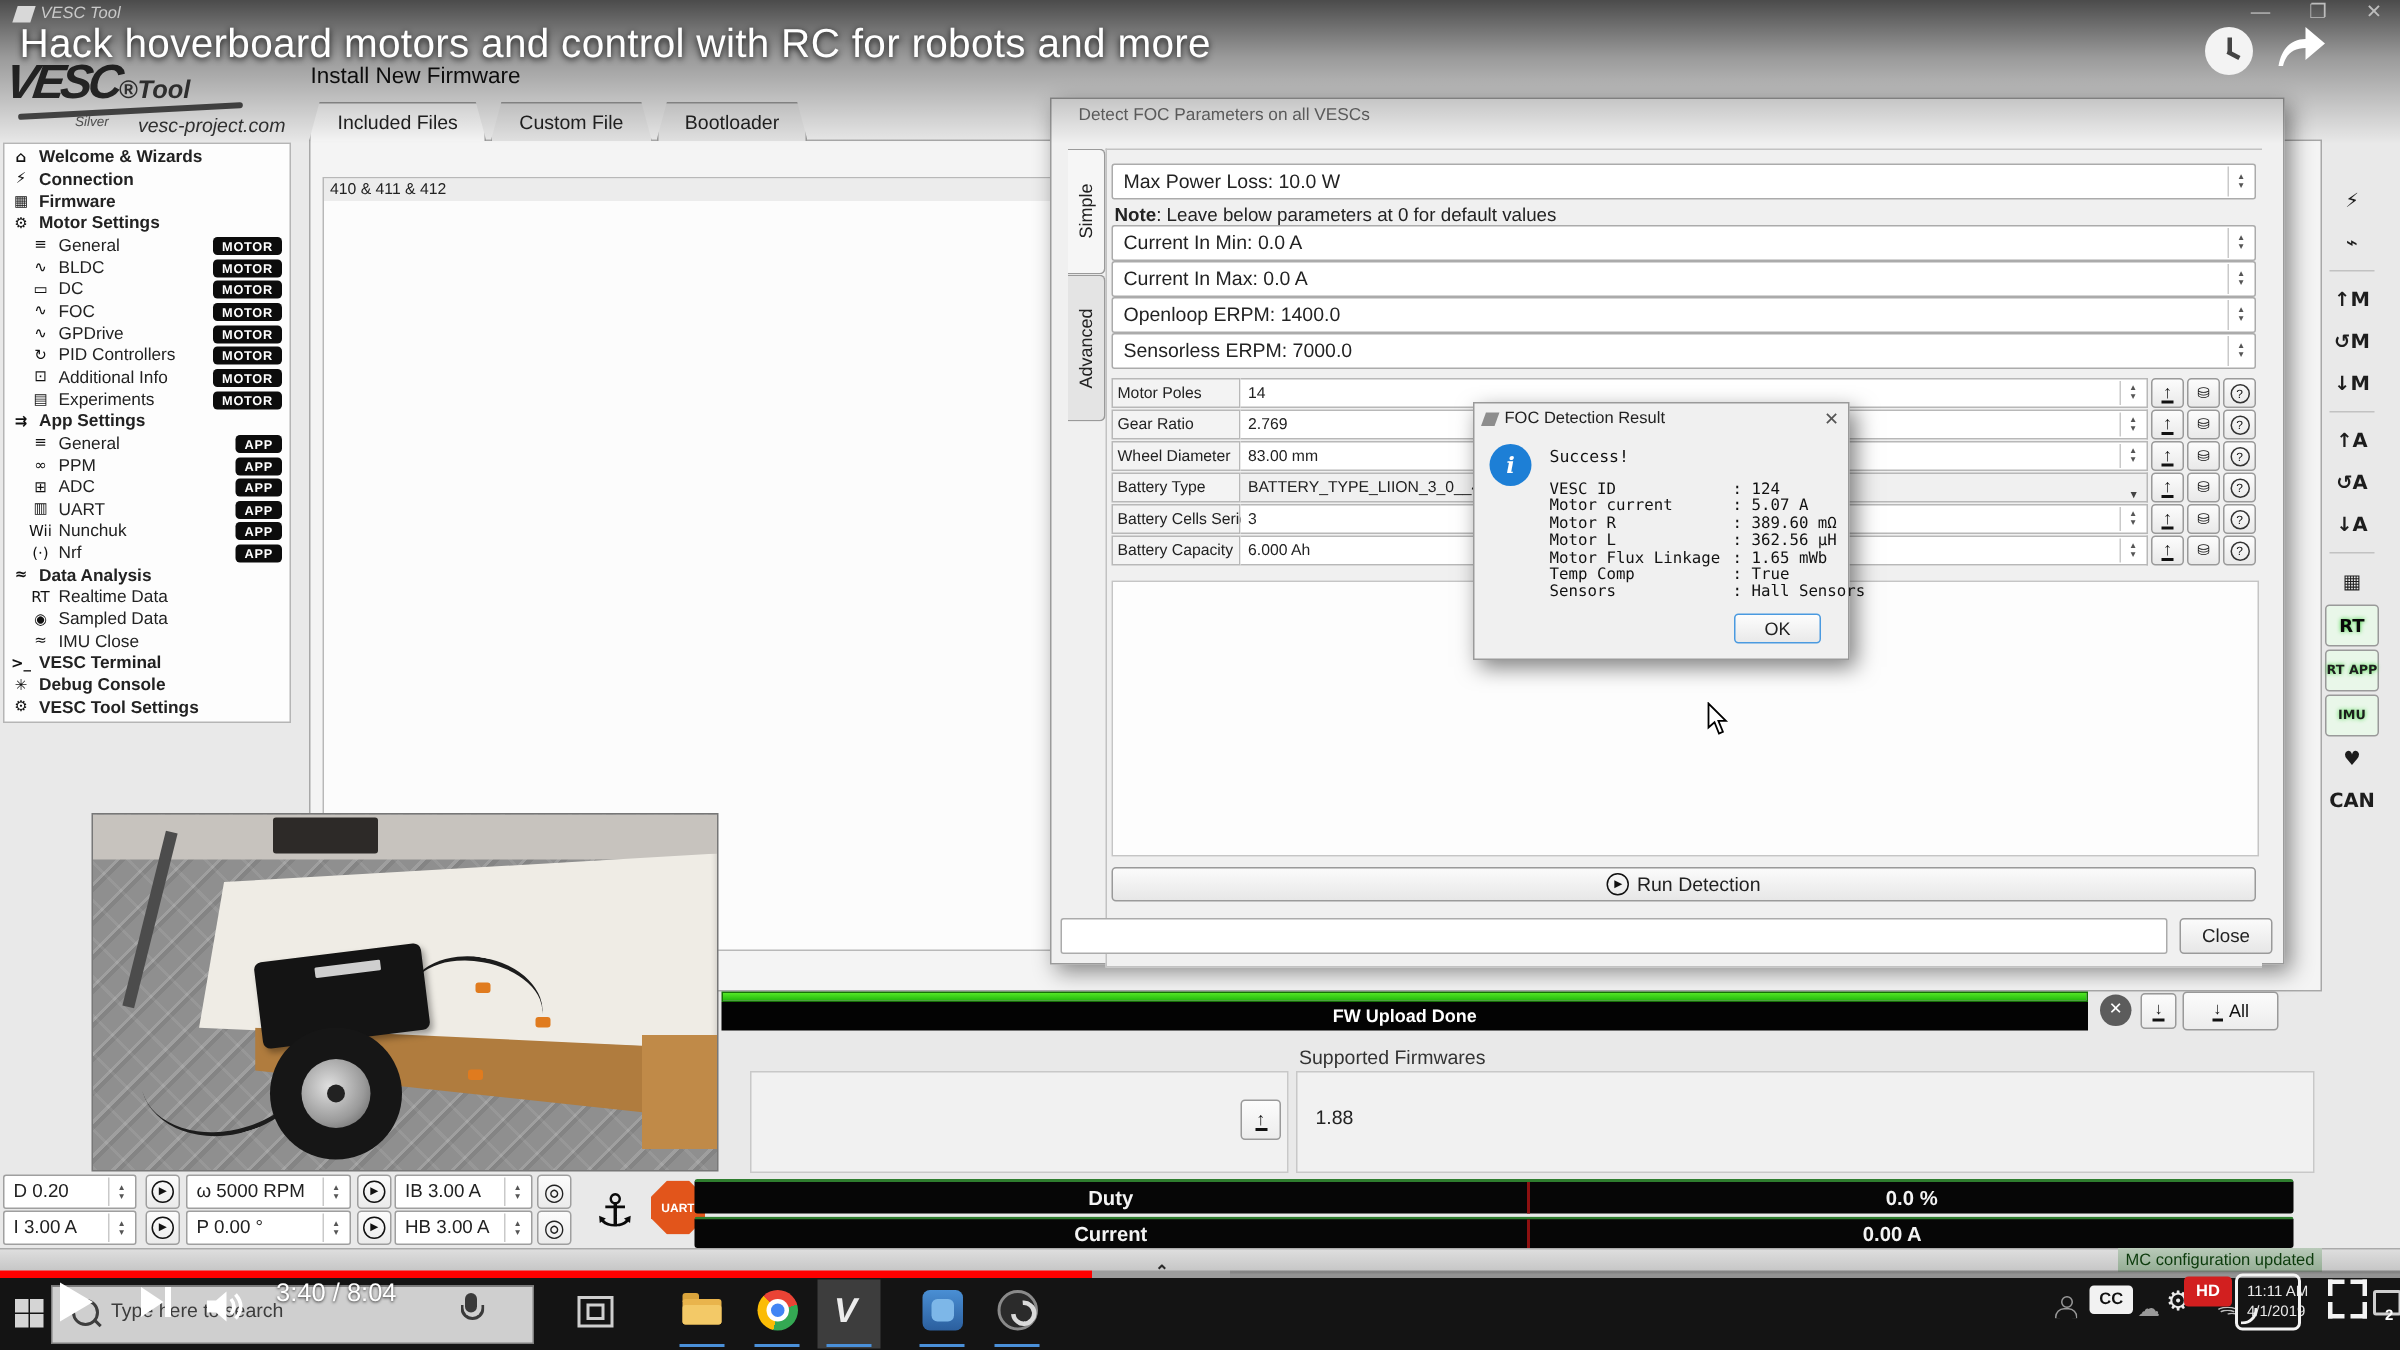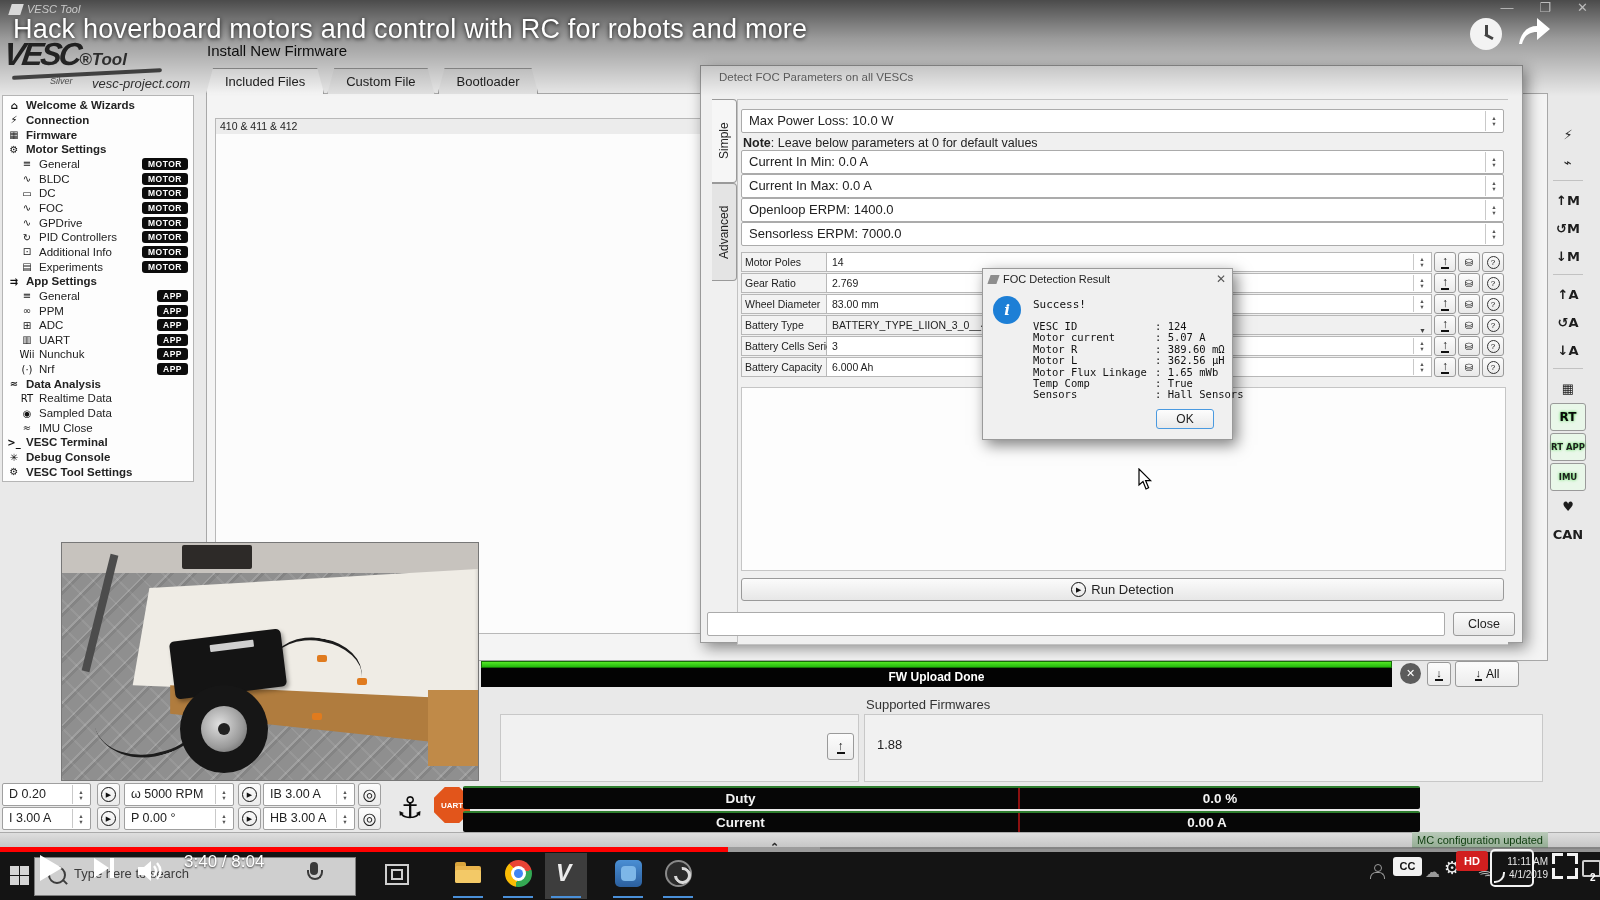--- a/index.html
+++ b/index.html
@@ -130,21 +130,21 @@
   .sbox{position:absolute;height:23px;background:#fff;border:1px solid #9f9f9f;border-radius:2px;
     box-sizing:border-box;font-size:12.5px;line-height:21px;padding-left:6px;z-index:5;}
   .cbtn{position:absolute;width:23px;height:23px;background:linear-gradient(#fcfcfc,#ebebeb);
     border:1px solid #9f9f9f;border-radius:3px;display:flex;align-items:center;justify-content:center;z-index:5;box-sizing:border-box;}
   .anchor{left:388px;top:783px;width:44px;height:48px;font-size:30px;color:#0a0a0a;z-index:5;
     display:flex;align-items:center;justify-content:center;font-family:"DejaVu Sans",sans-serif;}
   .stop{left:434px;top:787px;width:36px;height:36px;z-index:5;background:#e2551b;
     clip-path:polygon(30% 0,70% 0,100% 30%,100% 70%,70% 100%,30% 100%,0 70%,0 30%);
     display:flex;align-items:center;justify-content:center;color:#fff;font-weight:bold;font-size:8px;}
   
-  .gauge{position:absolute;left:463px;width:957px;background:#060606;z-index:5;border-radius:2px;
+  .gauge{position:absolute;left:463px;width:1066px;background:#060606;z-index:5;border-radius:2px;
     border-top:2px solid #2e7d2e;box-sizing:border-box;}
   .gauge .half{position:absolute;top:0;bottom:0;display:flex;align-items:center;justify-content:center;
     color:#f3f3f3;font-weight:bold;font-size:13.5px;}
   .gauge .redline{position:absolute;left:555px;top:0;bottom:0;width:2px;background:#8d1010;}
   
   .statusbar{left:0;top:832px;width:1600px;height:16px;z-index:4;border-top:1px solid #aaa;
     background:linear-gradient(#dedede,#c3c3c3);}
   .status-msg{left:1412px;top:832px;width:136px;height:16px;z-index:5;font-size:11px;color:#0c3b0c;
     background:linear-gradient(#b9cab9,#93ac93);text-align:center;line-height:16px;}
   .chevron{left:770px;top:841px;z-index:65;color:#2a2a2a;font-size:11px;font-weight:bold;}
@@ -187,21 +187,21 @@
   .cloud-ic{left:1425px;top:863px;z-index:51;color:#9a9a9a;font-size:15px;font-family:"DejaVu Sans",sans-serif;}
   .gear-ic{left:1444px;top:857px;z-index:66;color:#ececec;font-size:18px;font-family:"DejaVu Sans",sans-serif;}
   .hdbadge{left:1456px;top:851px;width:32px;height:20px;background:#d21f1f;border-radius:3px;z-index:67;
     color:#fff;font-weight:bold;font-size:11px;text-align:center;line-height:20px;}
   .wifi-ic{left:1477px;top:869px;width:14px;height:10px;z-index:51;}
   .wifi-ic span{position:absolute;bottom:0;left:50%;border:1.5px solid #bdbdbd;border-bottom:none;
     border-left-color:transparent;border-right-color:transparent;border-radius:50% 50% 0 0;}
   .cast-ic{left:1490px;top:849px;width:40px;height:34px;border:2.5px solid #f3f3f3;border-radius:5px;z-index:66;}
   .cast-ic::after{content:"";position:absolute;left:2px;bottom:2px;width:9px;height:9px;
     border-top:2.5px solid #f3f3f3;border-top-right-radius:10px;border-right:2.5px solid #f3f3f3;transform:rotate(90deg);}
-  .tray-time{left:1498px;top:855px;width:50px;z-index:65;color:#e8e8e8;font-size:10px;text-align:right;line-height:13px;}
+  .tray-time{left:1498px;top:855px;width:50px;z-index:65;color:#e8e8e8;font-size:10px;line-height:13px;}
   .fs-ic{left:1552px;top:853px;width:26px;height:26px;z-index:66;}
   .fs-ic span{position:absolute;width:8px;height:8px;border:3px solid #f3f3f3;}
   .bell-ic{left:1582px;top:860px;width:15px;height:13px;border:2px solid #cfcfcf;border-radius:2px;z-index:51;}
   .badge2{left:1590px;top:872px;z-index:52;color:#fff;font-size:10px;font-weight:bold;}
   
   .vplay{left:40px;top:855px;width:0;height:0;border-left:22px solid #fff;border-top:13px solid transparent;
     border-bottom:13px solid transparent;z-index:65;}
   .vnext{left:94px;top:858px;z-index:65;}
   .vnext .tri{position:absolute;width:0;height:0;border-left:15px solid #fff;border-top:10px solid transparent;border-bottom:10px solid transparent;}
   .vnext .bar{position:absolute;left:16px;top:0;width:4px;height:20px;background:#fff;}

